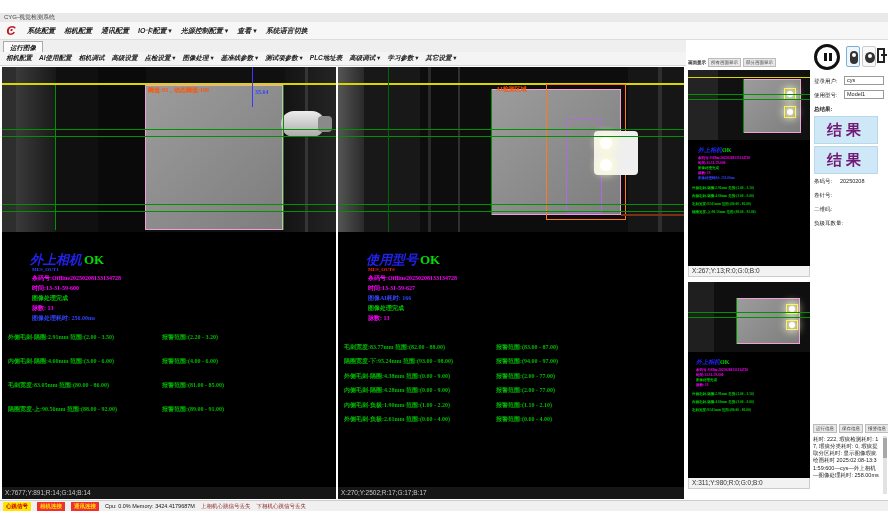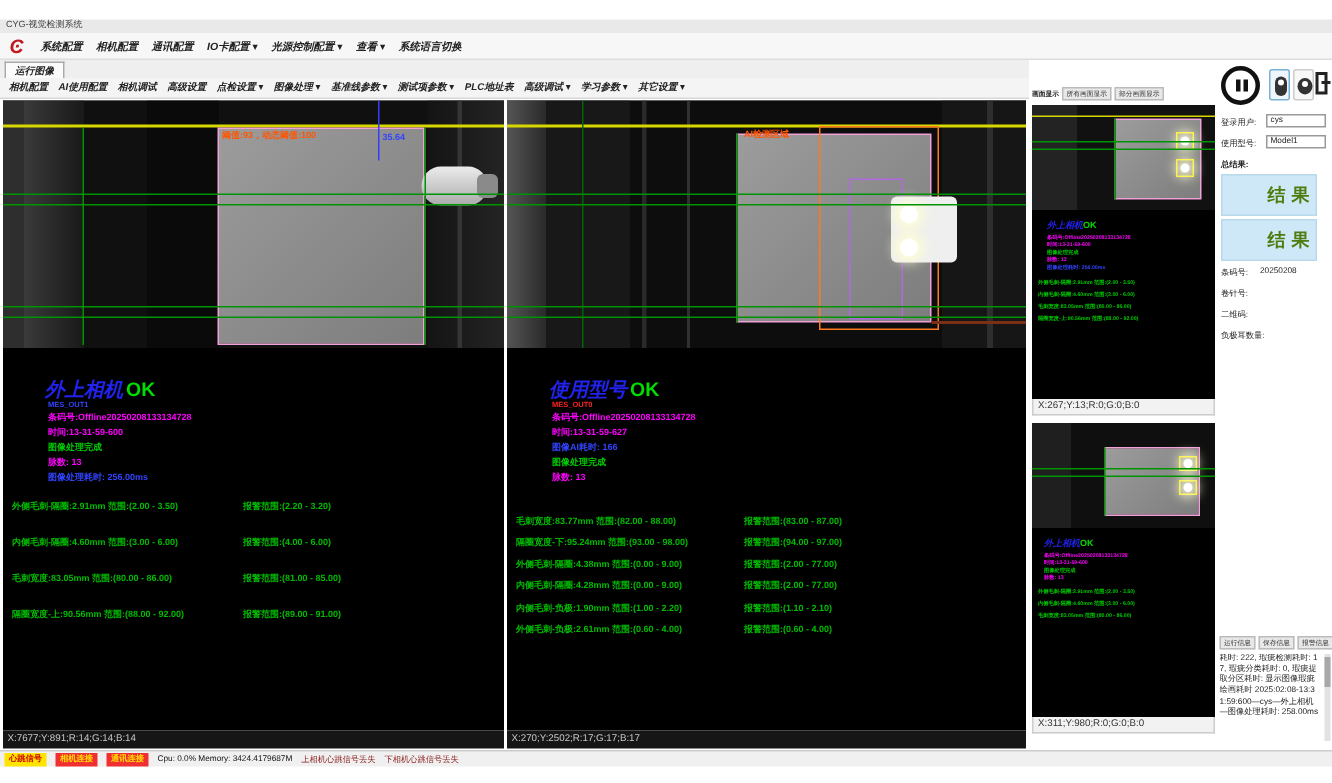--- a/index.html
+++ b/index.html
@@ -7,37 +7,37 @@
   .stage{position:relative;width:888px;height:522px;background:#fff;overflow:hidden;}
   .a{position:absolute;}
   .titlebar{left:0;top:13px;width:888px;height:9px;background:#e9e9e9;font-size:6px;color:#444;line-height:9px;padding-left:4px;box-sizing:border-box;}
   .menubar{left:0;top:22px;width:888px;height:18px;background:#f7f7f7;border-bottom:1px solid #ddd;display:flex;align-items:center;gap:9px;padding-left:4px;box-sizing:border-box;}
   .menubar .mi{font-size:7px;font-weight:700;color:#222;font-style:italic;cursor:default;}
   .logo{width:14px;height:14px;color:#c2181f;font-weight:700;font-style:italic;font-size:13px;line-height:14px;text-align:center;}
   .tabrow{left:0;top:40px;width:686px;height:12px;background:#efefef;border-bottom:1px solid #ccc;}
   .tab{position:absolute;left:3px;top:1px;height:11px;padding:0 6px;background:#fbfbfb;border:1px solid #aaa;border-bottom:none;font-size:6.5px;line-height:11px;color:#222;font-weight:700;font-style:italic;}
   .toolbar{left:0;top:52px;width:686px;height:14px;background:#f4f4f4;border-bottom:1px solid #d8d8d8;display:flex;align-items:center;gap:7px;padding-left:6px;box-sizing:border-box;}
   .toolbar .ti{font-size:6.5px;font-weight:700;font-style:italic;color:#222;white-space:nowrap;}
-  .cam{background:#000;overflow:hidden;}
+  .cam{background:#000;overflow:hidden;font-family:Liberation Serif, serif;}
   .coordstrip{background:#161616;color:#c8c8c8;font-size:6.5px;line-height:12px;padding-left:3px;box-sizing:border-box;}
   .coordstrip.light{background:#f2f2f2;color:#333;border:1px solid #ccc;border-top:none;}
   .hline{height:1px;background:#009300;}
   .vline{width:1px;background:#009300;}
   .yline{height:2px;background:#d8d800;}
   .block{background:linear-gradient(135deg,#9c9c9c,#7d7d7d);border:1px solid #f2a0d8;box-sizing:border-box;}
   .ovtitle{font-size:13px;font-weight:700;font-style:italic;color:#2222ee;white-space:nowrap;}
   .ovtitle .ok{color:#00dd00;font-style:normal;margin-left:2px;}
   .ovtag{font-size:5px;font-weight:700;}
   .ovline{font-size:6px;font-weight:700;white-space:nowrap;}
   .mg{color:#ff00ff;} .gr{color:#00cc00;} .bl{color:#3344ff;} .rd{color:#ff2222;}
   .mval,.malarm{font-size:6px;color:#00bb00;font-weight:700;white-space:nowrap;}
   .minitxt{font-size:3.5px;white-space:nowrap;font-weight:700;}
   .panel-label{font-size:5.5px;color:#222;white-space:nowrap;}
   .panel-input{background:#fff;border:1px solid #999;font-size:5.5px;color:#222;line-height:9px;height:9px;padding:0 2px;box-sizing:border-box;width:40px;}
-  .resultbox{width:62px;height:26px;background:#cfe8f7;border:1px solid #b8d8ec;color:#4d7c0f;font-size:12px;font-weight:700;text-align:right;line-height:26px;letter-spacing:4px;}
+  .resultbox{width:62px;height:26px;background:#cfe8f7;border:1px solid #b8d8ec;color:#701a75;font-size:15px;font-weight:700;text-align:center;line-height:26px;letter-spacing:4px;}
   .logtabs{display:flex;gap:2px;}
   .logtab{font-size:4.5px;color:#333;background:#e8e8e8;border:1px solid #bbb;padding:1px 2px;white-space:nowrap;}
   .logtext{font-size:5.5px;color:#222;line-height:1.3;word-break:break-all;}
   .statusbar{left:0;top:500px;width:888px;height:11px;background:#f0f0f0;border-top:1px solid #ccc;display:flex;align-items:center;gap:6px;padding-left:3px;box-sizing:border-box;}
   .badge{font-size:5.5px;font-weight:700;padding:0 3px;line-height:9px;}
   .b-yellow{background:#ffe400;color:#cc0000;}
   .b-red{background:#f03030;color:#ffe000;}
   .cputext{font-size:5.5px;color:#111;}
   .warntext{font-size:5.5px;color:#8b2020;}
   .btn{box-sizing:border-box;cursor:pointer;}

